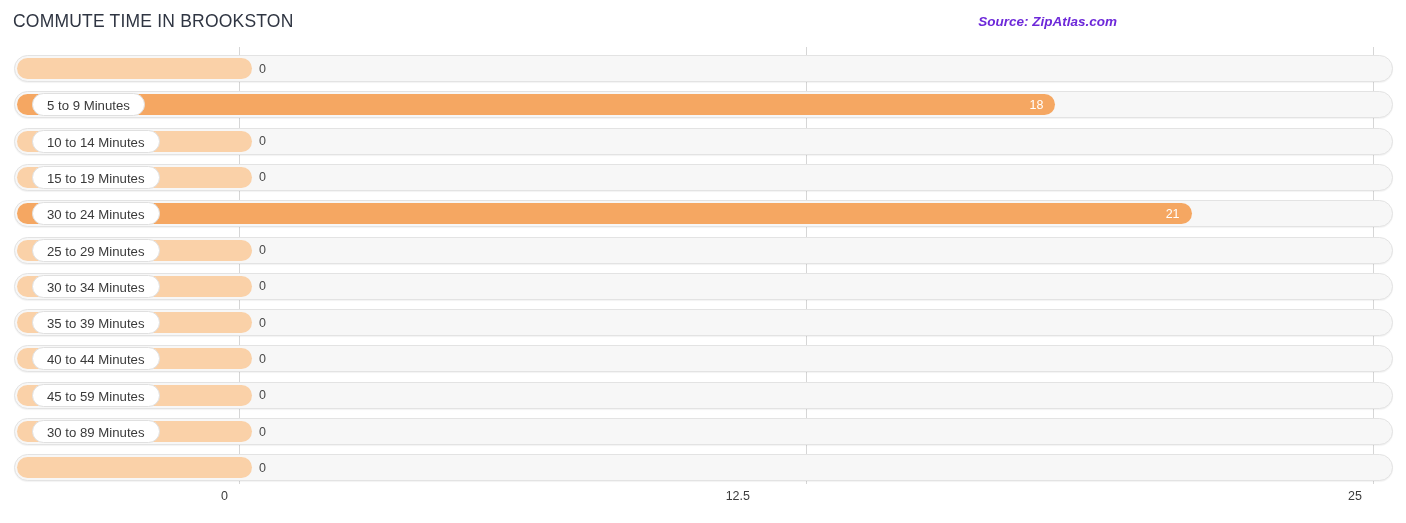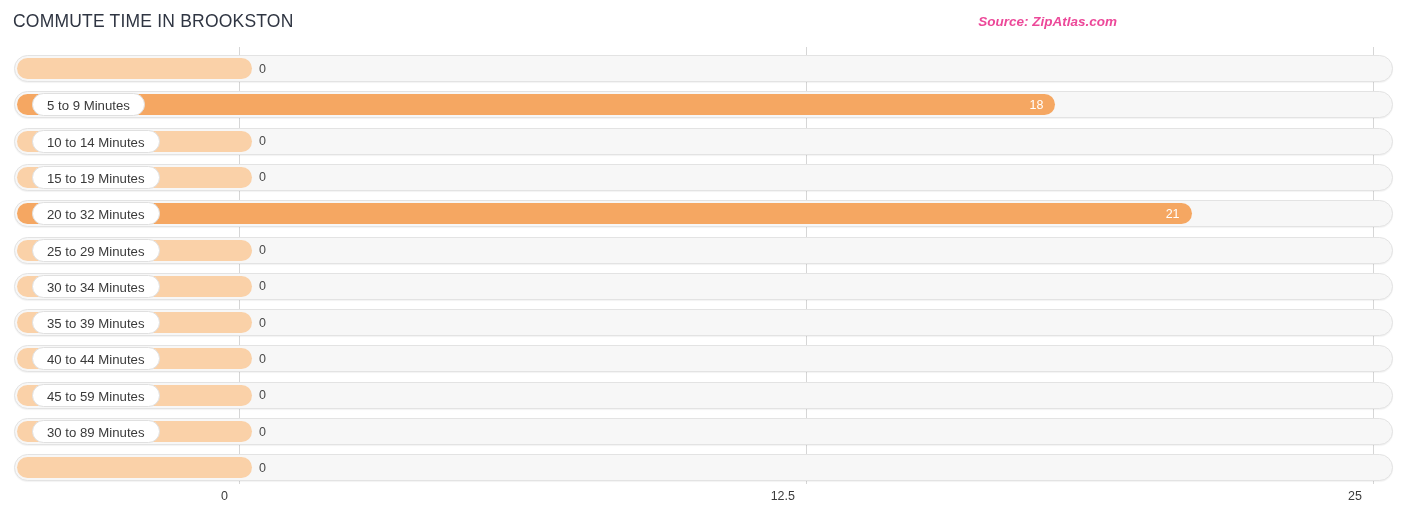--- a/index.html
+++ b/index.html
@@ -32,21 +32,21 @@
     color: #2f3542;
     white-space: nowrap;
   }
   #source-label {
     position: absolute;
     right: 11px;
     top: 14px;
     font-size: 13.5px;
     font-style: italic;
     font-weight: 600;
-    color: #ec4899;
+    color: #6d28d9;
     white-space: nowrap;
   }
 
   
   #plot {
     position: absolute;
     left: 0;
     top: 44px;
     width: 1406px;
     height: 440px;
@@ -180,21 +180,21 @@
       <div class="track"></div>
       <div class="bar zero" style="width: 235px;"></div>
       <span class="outside-value" style="left: 245px;">0</span>
       <div class="label-pill">15 to 19 Minutes</div>
     </div>
     <div class="row" style="top: 156.2px;">
       <div class="track"></div>
       <div class="bar value" style="width: 1174.56px;">
         <span class="bar-value">21</span>
       </div>
-      <div class="label-pill">20 to 32 Minutes</div>
+      <div class="label-pill">30 to 24 Minutes</div>
     </div>
     <div class="row" style="top: 192.5px;">
       <div class="track"></div>
       <div class="bar zero" style="width: 235px;"></div>
       <span class="outside-value" style="left: 245px;">0</span>
       <div class="label-pill">25 to 29 Minutes</div>
     </div>
     <div class="row" style="top: 228.8px;">
       <div class="track"></div>
       <div class="bar zero" style="width: 235px;"></div>
@@ -227,15 +227,15 @@
     </div>
     <div class="row" style="top: 410.3px;">
       <div class="track"></div>
       <div class="bar zero" style="width: 235px;"></div>
       <span class="outside-value" style="left: 245px;">0</span>
     </div>
   </div>
 
 <div id="axis">
     <div class="tick-label" style="left: 228px;">0</div>
-    <div class="tick-label" style="left: 795px;">12.5</div>
+    <div class="tick-label" style="left: 750px;">12.5</div>
     <div class="tick-label" style="left: 1362px;">25</div>
   </div>
 
 </body></html>

